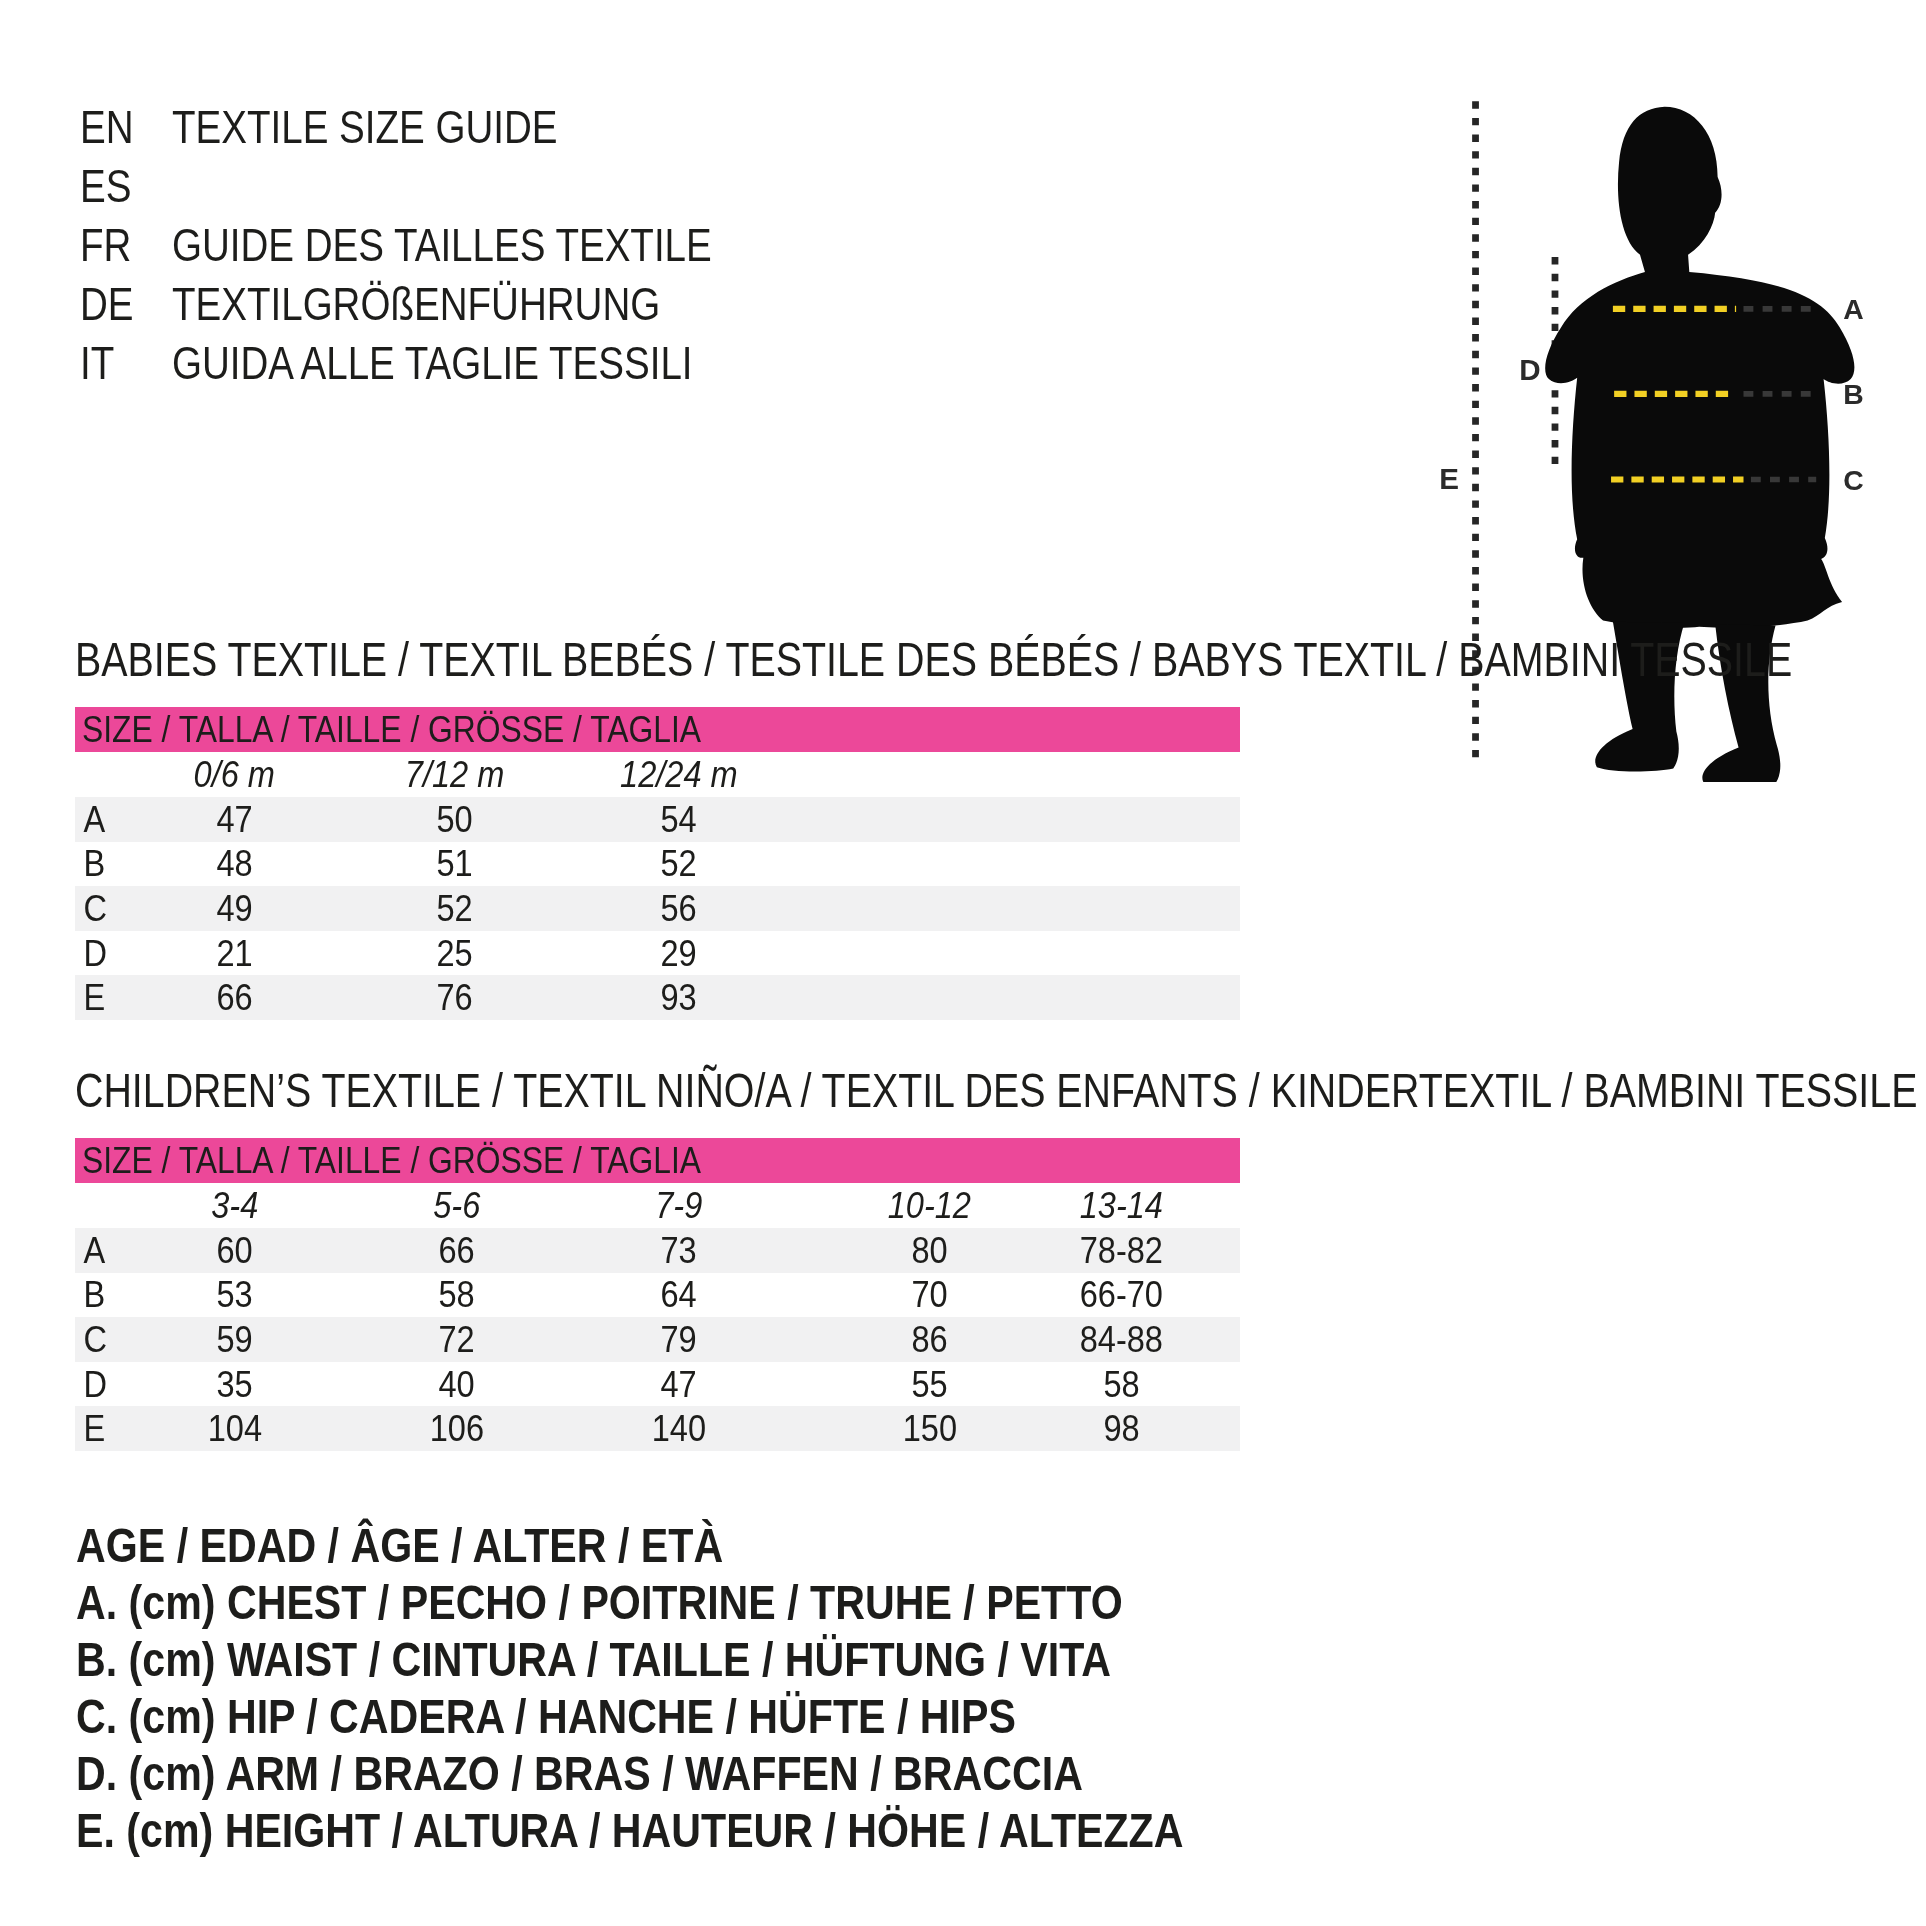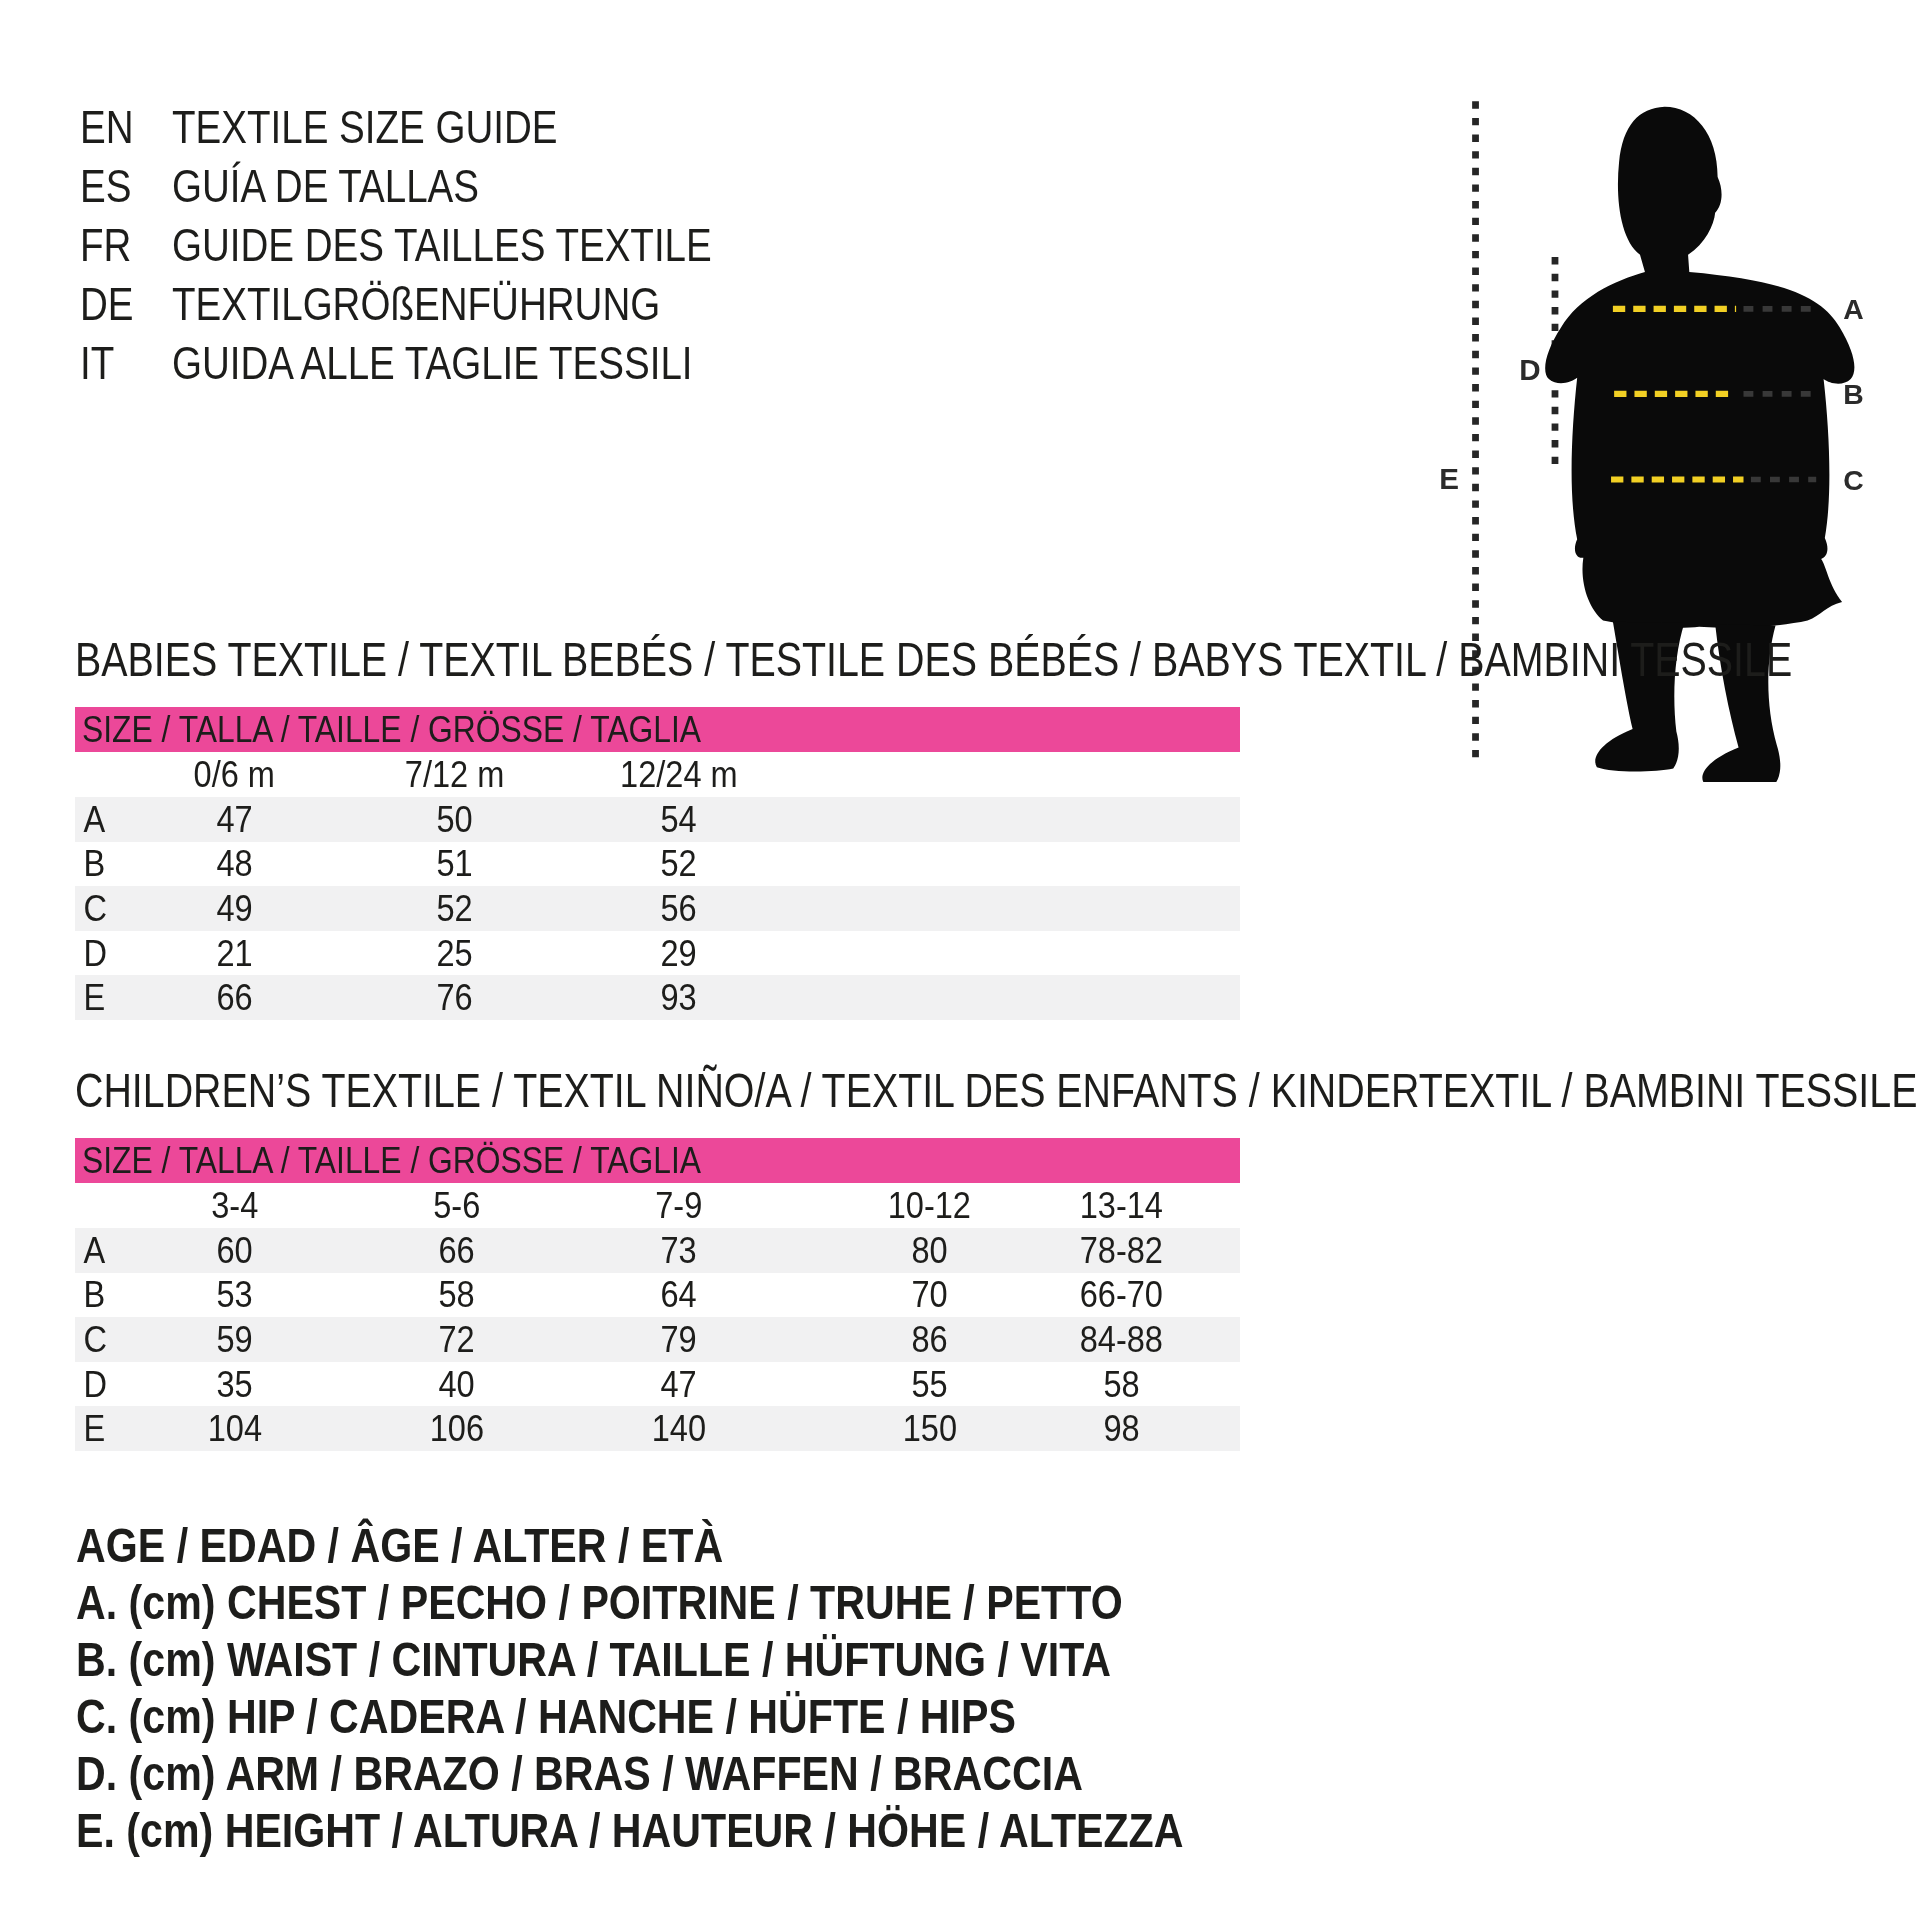--- a/index.html
+++ b/index.html
@@ -28,21 +28,21 @@
   .sec-title.babies{top:641px;}
   .sec-title.children{top:1072px;}
 
   
   .sztable{position:absolute;left:75px;width:1165px;}
   .sztable.babies{top:707px;height:313px;}
   .sztable.children{top:1138px;height:313px;}
   .szbar{position:absolute;left:0;top:0;width:100%;height:45px;background:#ec4899;
          font-size:37px;line-height:45px;font-weight:500;}
   .szbar .cx86{margin-left:7.4px;}
-  .colhead{position:absolute;left:0;top:45px;width:100%;height:45px;font-size:37px;line-height:45px;}
+  .colhead{position:absolute;left:0;top:45px;width:100%;height:45px;font-size:37px;line-height:45px;font-style:italic;}
   .t-rows{position:absolute;left:0;top:90px;width:100%;}
   .t-row{position:absolute;left:0;width:100%;height:45px;font-size:37px;line-height:45px;}
   .t-row.stripe{background:#f1f1f2;}
   .t-row.r0{top:0;}.t-row.r1{top:44px;}.t-row.r2{top:89px;}.t-row.r3{top:134px;}.t-row.r4{top:178px;}
   .t-label{position:absolute;left:7.4px;top:0;width:55px;}
   .t-cell{position:absolute;top:0;width:185px;text-align:center;}
   
   .c-b0{left:67px;} .c-b1{left:287px;} .c-b2{left:511px;}
   .c-k0{left:67px;} .c-k1{left:289px;} .c-k2{left:511px;} .c-k3{left:762px;} .c-k4{left:954px;}
 
@@ -55,21 +55,20 @@
 
 <div class="page">
 
   <div class="hdr">
     <div class="hdr-row">
       <span class="hdr-code"><span class="cx">EN</span></span>
       <span class="hdr-title"><span class="cx">TEXTILE SIZE GUIDE</span></span>
     </div>
     <div class="hdr-row">
       <span class="hdr-code"><span class="cx">ES</span></span>
-      <span class="hdr-title"><span class="cx">GUÍA DE TALLAS</span></span>
     </div>
     <div class="hdr-row">
       <span class="hdr-code"><span class="cx">FR</span></span>
       <span class="hdr-title"><span class="cx">GUIDE DES TAILLES TEXTILE</span></span>
     </div>
     <div class="hdr-row">
       <span class="hdr-code"><span class="cx">DE</span></span>
       <span class="hdr-title"><span class="cx">TEXTILGRÖßENFÜHRUNG</span></span>
     </div>
     <div class="hdr-row">

